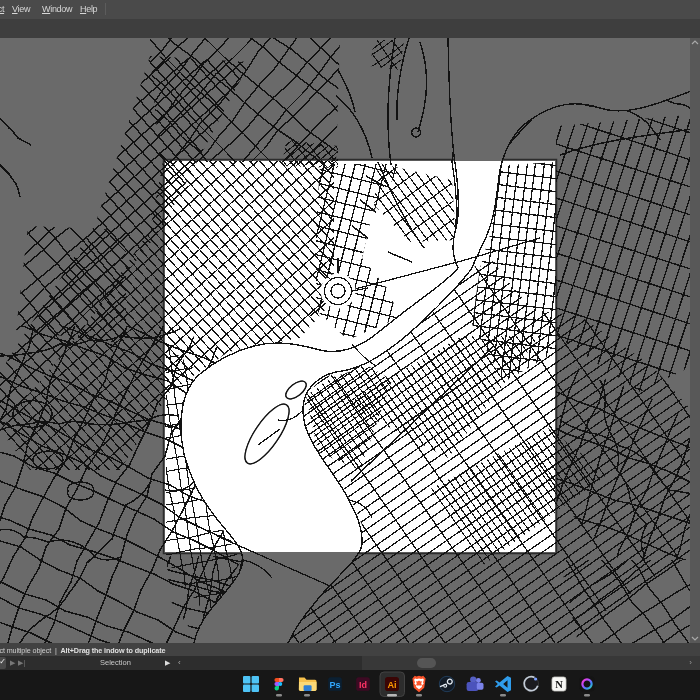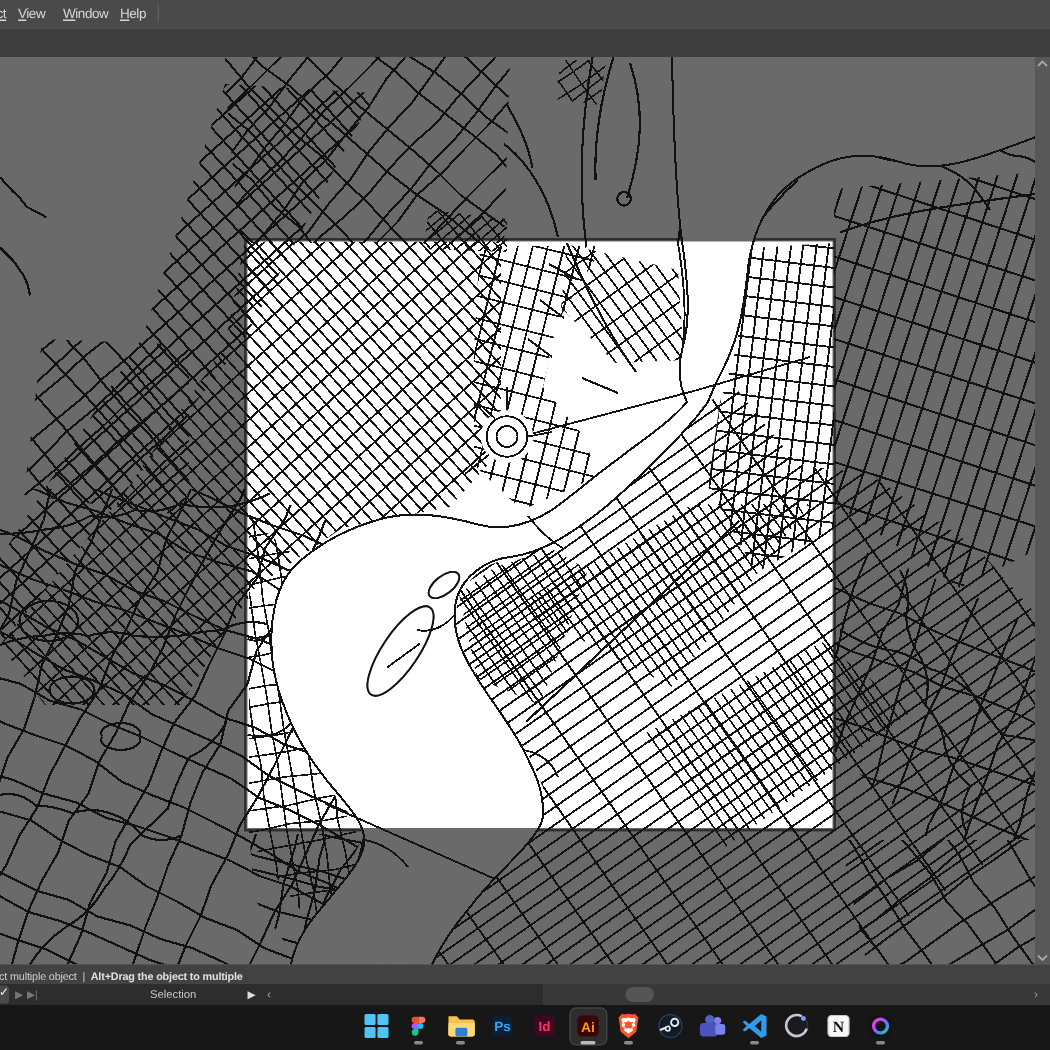--- a/index.html
+++ b/index.html
@@ -979,21 +979,21 @@
 <path d="M258,445 l22,-16"></path>
 </g>
 </svg>
 <div class="vsb">
  <svg width="10" height="605">
       <path d="M2,6 L5,3 L8,6" stroke="#a8a8a8" fill="none" stroke-width="1.2"></path>
       <path d="M2,599 L5,602 L8,599" stroke="#a8a8a8" fill="none" stroke-width="1.2"></path>
     </svg>
 </div>
 <div class="hintbar">
-    <span style="position:absolute;left:-6px;top:3px">lect multiple object&nbsp;&nbsp;|&nbsp;&nbsp;<b>Alt+Drag the object to multiple</b></span>
+    <span style="position:absolute;left:-6px;top:3px">lect multiple object&nbsp;&nbsp;|&nbsp;&nbsp;<b>Alt+Drag the indow to duplicate</b></span>
   </div>
 <div class="botbar">
  <div class="botleft">
   <span style="position:absolute;left:-6px;top:1px;width:12px;height:12px;background:#4a4a4a;border-radius:2px;color:#eee;font-size:8px;text-align:right">✓</span>
   <span style="position:absolute;left:10px;top:3px;color:#777;font-size:7px">▶</span>
   <span style="position:absolute;left:18px;top:3px;color:#777;font-size:7px">▶|</span>
   <span style="position:absolute;left:100px;top:2px">Selection</span>
   <span style="position:absolute;left:165px;top:3px;color:#ddd;font-size:7px">▶</span>
   <span style="position:absolute;left:178px;top:2px;color:#aaa;font-size:8px">‹</span>
  </div>

